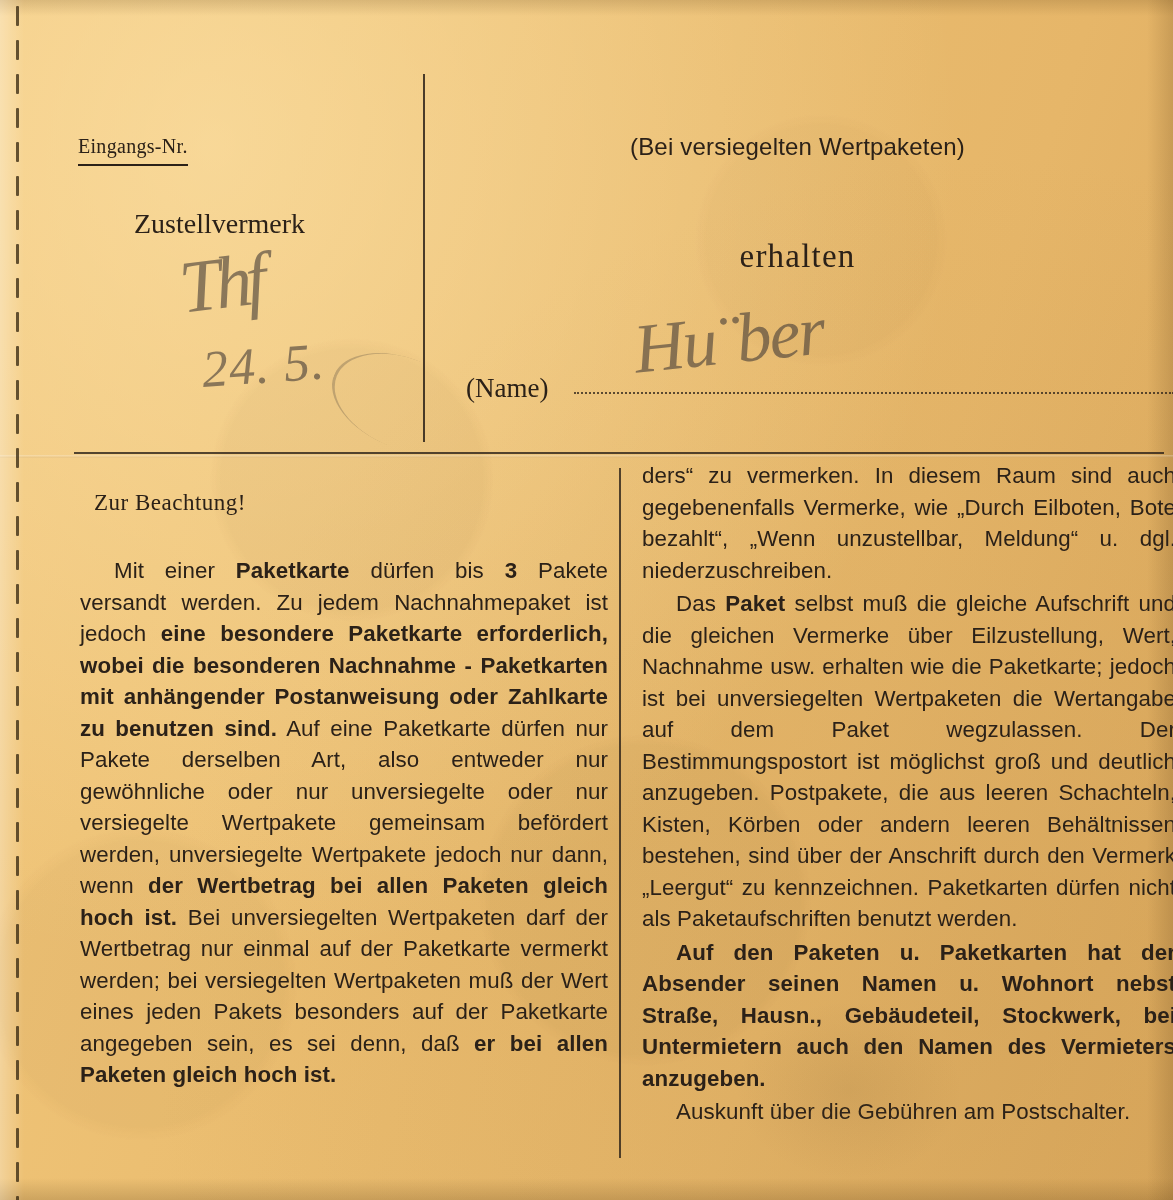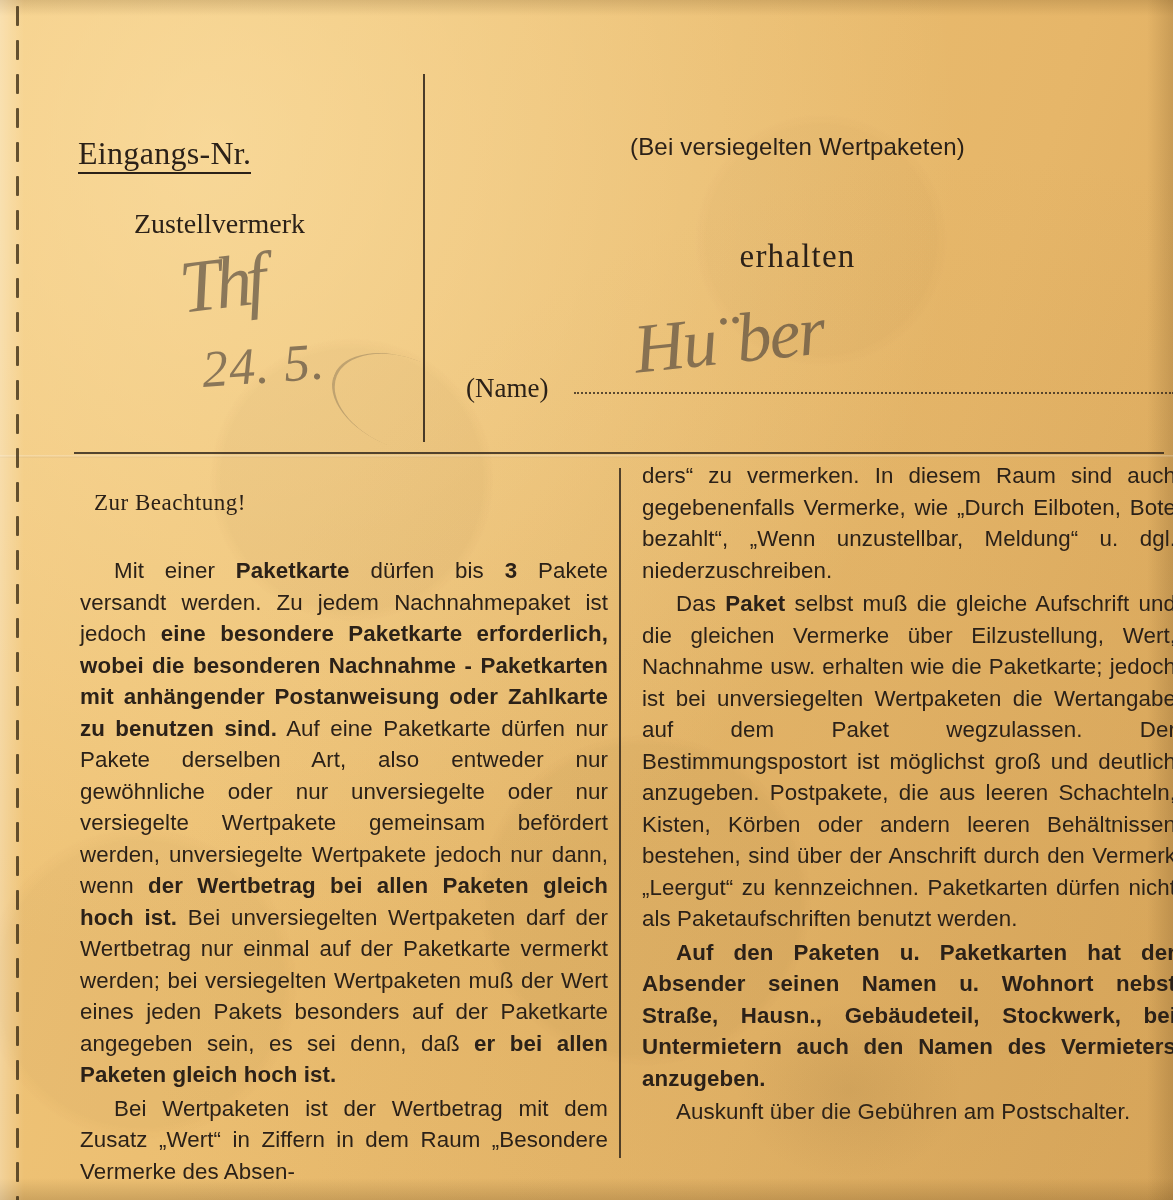--- a/index.html
+++ b/index.html
@@ -85,24 +85,24 @@
   .hrule {
     position: absolute;
     left: 40px; top: 452px;
     width: 1090px; height: 2px;
     background: #2b2118;
     opacity: .8;
   }
   .eingangs {
     position: absolute;
     left: 44px; top: 135px;
-    font-size: 32px;
+    font-size: 20px;
     letter-spacing: .3px;
     border-bottom: 2px solid #2b2118;
-    padding-bottom: 0;
+    padding-bottom: 6px;
     white-space: nowrap;
   }
   .zustell {
     position: absolute;
     left: 100px; top: 208px;
     font-size: 28px;
     white-space: nowrap;
   }
   .bescheinigung {
     position: absolute;
@@ -315,21 +315,20 @@
     <div class="hand hand-stroke"></div>
     <div class="hand hand-name">Hu¨ber</div>
   </div>
 
   <div class="notice">
     <div class="col-rule"></div>
     <div class="zur ink">Zur Beachtung!</div>
 
     <div class="colL">
         <p class="ind ">Mit einer <b>Paketkarte</b> dürfen bis <b>3</b> Pakete versandt werden. Zu jedem Nachnahmepaket ist jedoch <b>eine besondere Paketkarte erforderlich, wobei die besonderen Nachnahme - Paketkarten mit anhängender Postanweisung oder Zahlkarte zu benutzen sind.</b> Auf eine Paketkarte dürfen nur Pakete derselben Art, also entweder nur gewöhnliche oder nur unversiegelte oder nur versiegelte Wertpakete gemeinsam befördert werden, unversiegelte Wertpakete jedoch nur dann, wenn <b>der Wertbetrag bei allen Paketen gleich hoch ist.</b> Bei unversiegelten Wertpaketen darf der Wertbetrag nur einmal auf der Paketkarte vermerkt werden; bei versiegelten Wertpaketen muß der Wert eines jeden Pakets besonders auf der Paketkarte angegeben sein, es sei denn, daß <b>er bei allen Paketen gleich hoch ist.</b></p>
-        <p class="ind ">Bei Wertpaketen ist der Wertbetrag mit dem Zusatz „Wert“ in Ziffern in dem Raum „Besondere Vermerke des Absen-</p>
       </div>
     <div class="colR">
         <p class="">ders“ zu vermerken. In diesem Raum sind auch gegebenenfalls Vermerke, wie „Durch Eilboten, Bote bezahlt“, „Wenn unzustellbar, Meldung“ u. dgl. niederzuschreiben.</p>
         <p class="ind ">Das <b>Paket</b> selbst muß die gleiche Aufschrift und die gleichen Vermerke über Eilzustellung, Wert, Nachnahme usw. erhalten wie die Paketkarte; jedoch ist bei unversiegelten Wertpaketen die Wertangabe auf dem Paket wegzulassen. Der Bestimmungspostort ist möglichst groß und deutlich anzugeben. Postpakete, die aus leeren Schachteln, Kisten, Körben oder andern leeren Behältnissen bestehen, sind über der Anschrift durch den Vermerk „Leergut“ zu kennzeichnen. Paketkarten dürfen nicht als Paketaufschriften benutzt werden.</p>
         <p class="ind bold">Auf den Paketen u. Paketkarten hat der Absender seinen Namen u. Wohnort nebst Straße, Hausn., Gebäudeteil, Stockwerk, bei Untermietern auch den Namen des Vermieters anzugeben.</p>
         <p class="ind ">Auskunft über die Gebühren am Postschalter.</p>
       </div>
     <div class="smudge"></div>
   </div>
 

